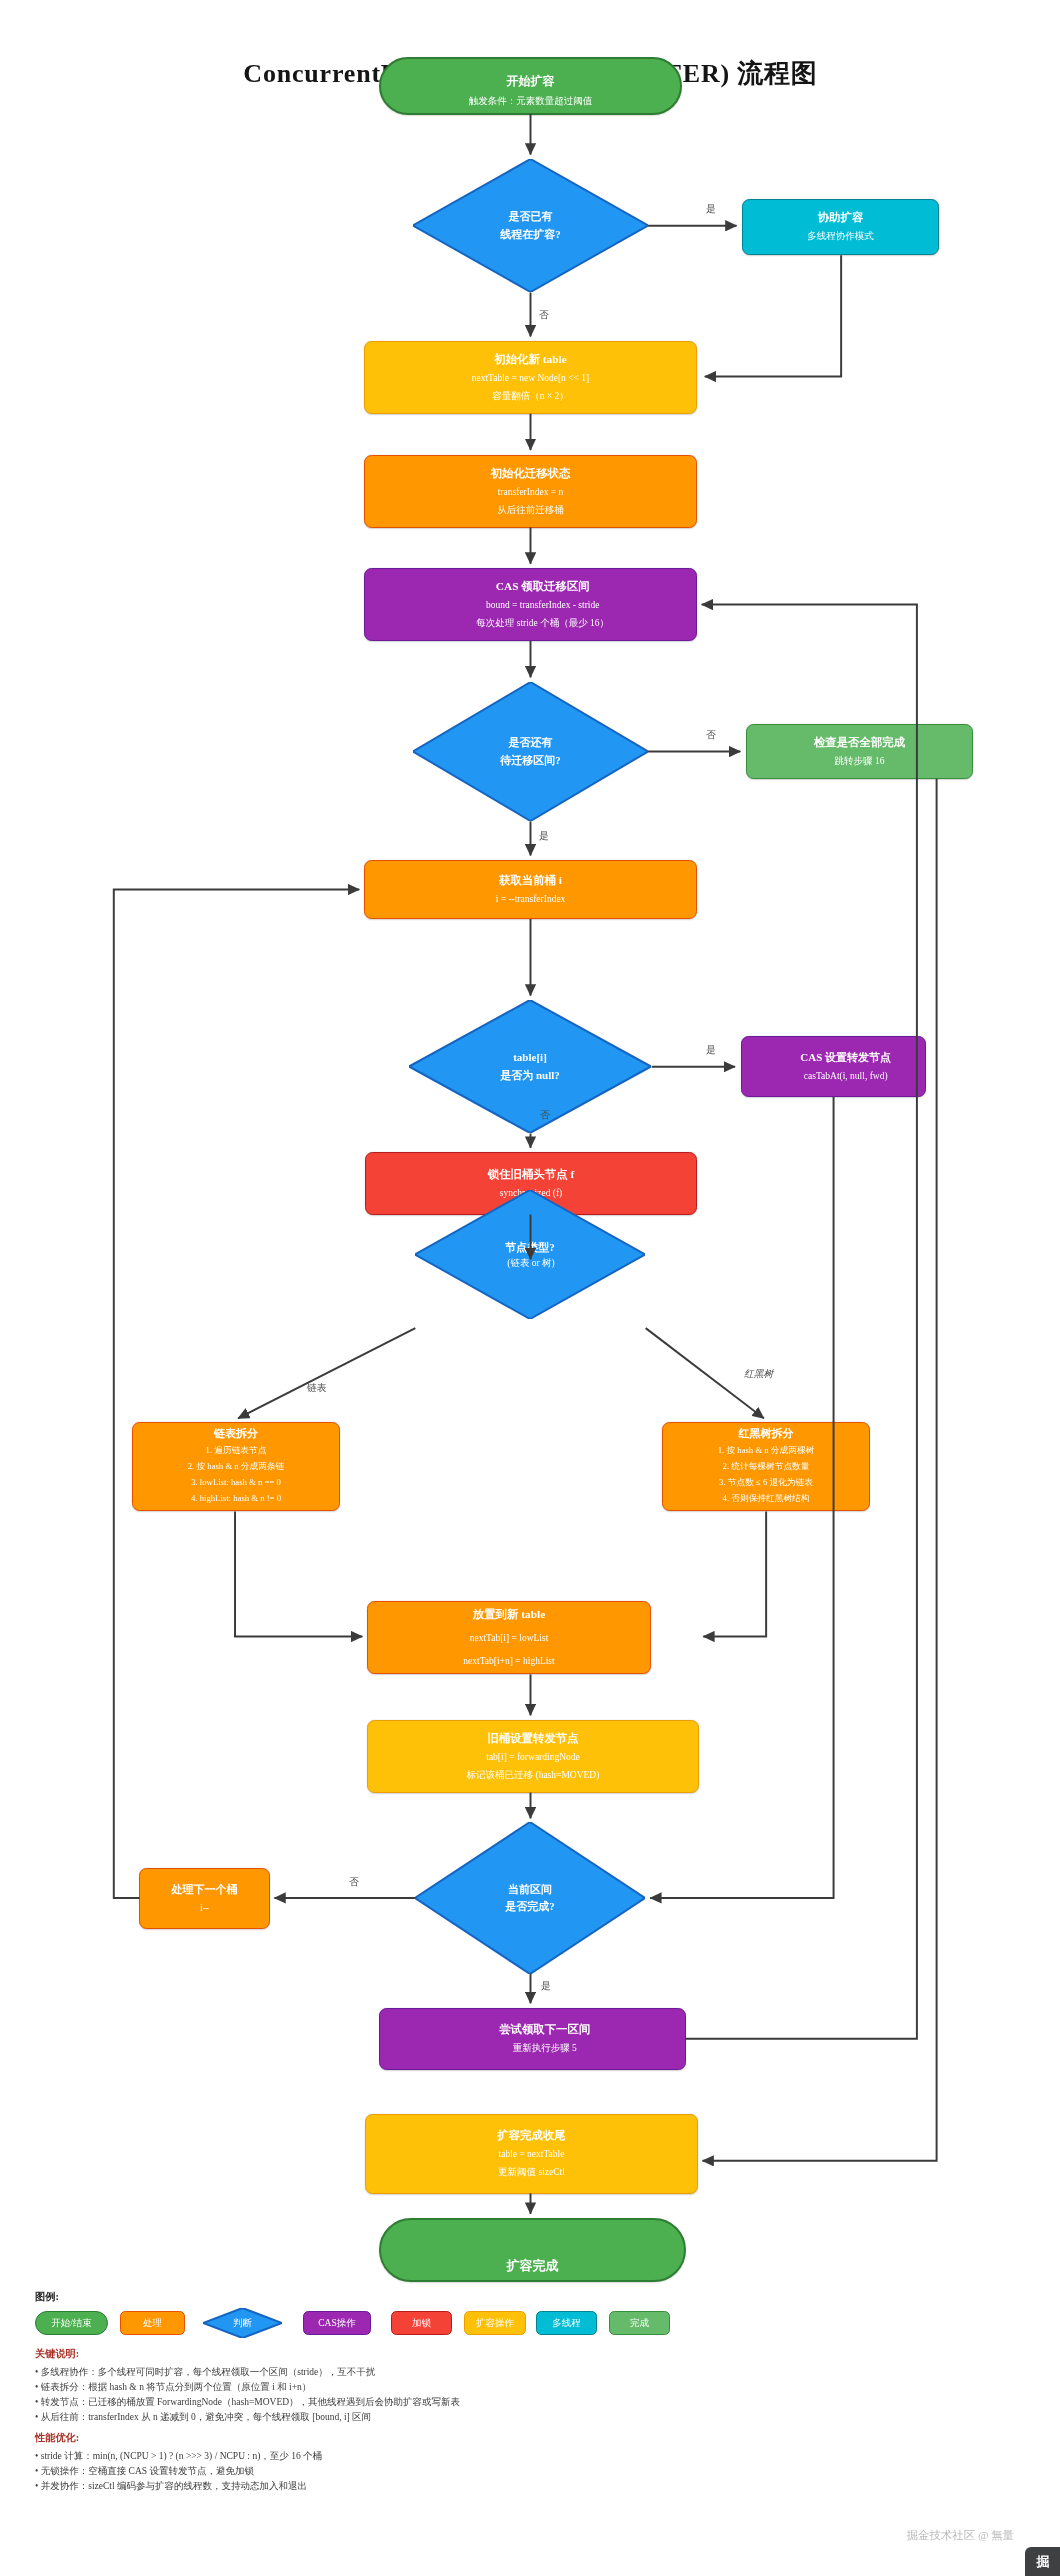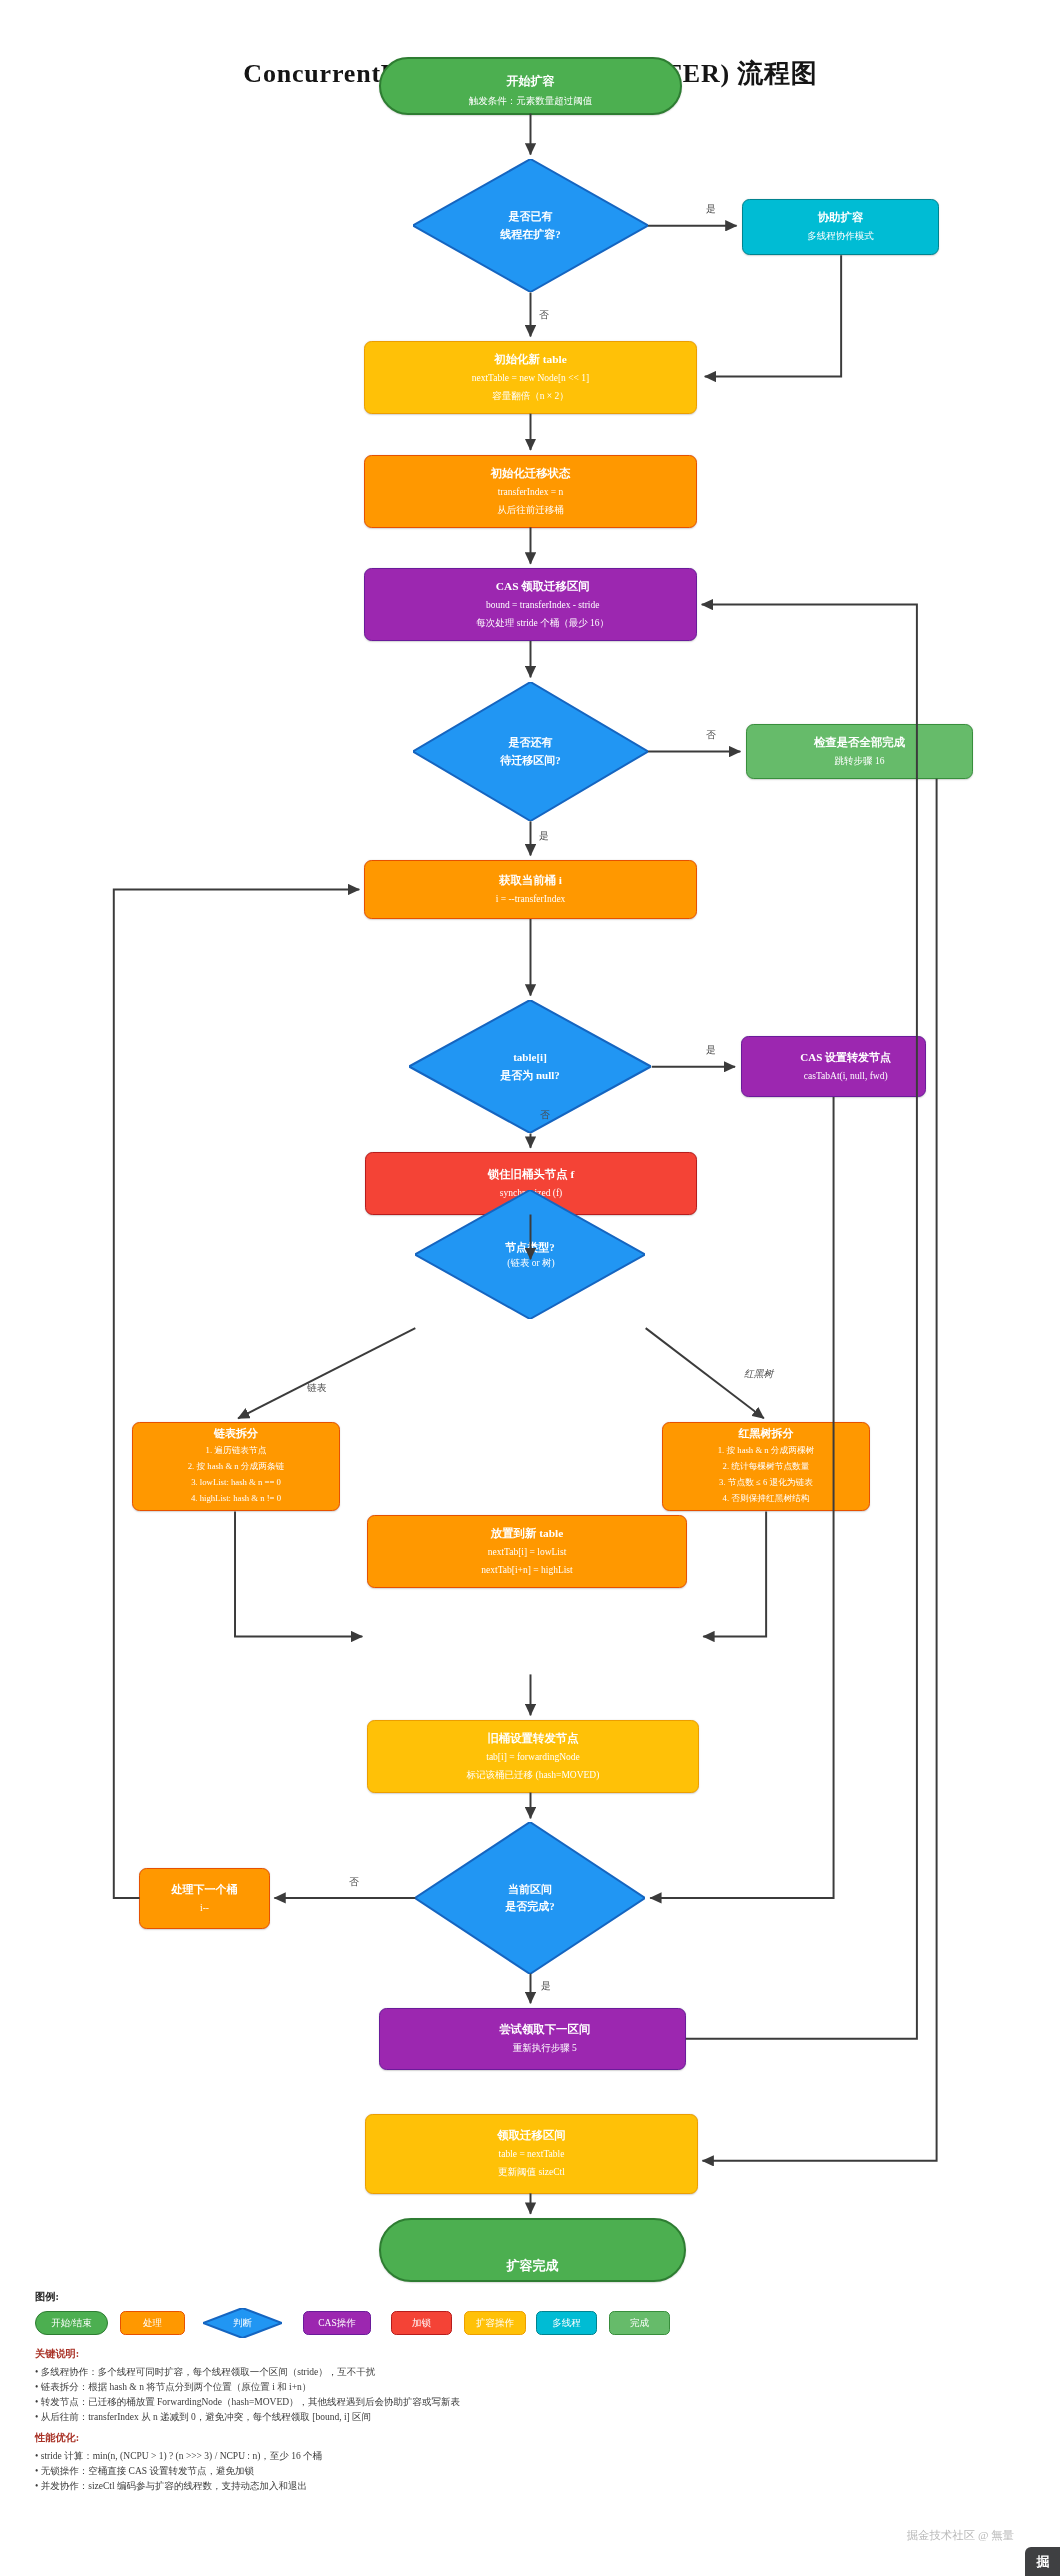--- a/index.html
+++ b/index.html
@@ -180,21 +180,21 @@
   <div class="box orange" style="left:662px;top:1422px;width:208px;height:89px;gap:1.5px;">
     <div class="t" style="font-size:11px;margin-bottom:1.5px;">红黑树拆分</div>
     <div class="split-items">
       <div>1. 按 hash &amp; n 分成两棵树</div>
       <div>2. 统计每棵树节点数量</div>
       <div>3. 节点数 ≤ 6 退化为链表</div>
       <div>4. 否则保持红黑树结构</div>
     </div>
   </div>
 
-  <div class="box orange" style="left:367px;top:1515px;width:320px;height:73px;">
+  <div class="box orange" style="left:367px;top:1601px;width:284px;height:73px;justify-content:space-between;">
     <div class="t" style="font-size:11.4px;">放置到新 table</div>
     <div class="s">nextTab[i] = lowList</div>
     <div class="s">nextTab[i+n] = highList</div>
   </div>
 
   <div class="box gold" style="left:367px;top:1720px;width:332px;height:73px;">
     <div class="t" style="font-size:11.4px;">旧桶设置转发节点</div>
     <div class="s">tab[i] = forwardingNode</div>
     <div class="s">标记该桶已迁移 (hash=MOVED)</div>
   </div>
@@ -213,21 +213,21 @@
     <div class="t" style="font-size:11px;">处理下一个桶</div>
     <div class="s">i--</div>
   </div>
 
   <div class="box purple" style="left:379px;top:2008px;width:307px;height:62px;">
     <div class="t" style="font-size:11.4px;">尝试领取下一区间</div>
     <div class="s">重新执行步骤 5</div>
   </div>
 
   <div class="box gold" style="left:365px;top:2114px;width:333px;height:80px;">
-    <div class="t" style="font-size:11.4px;">领取迁移区间</div>
+    <div class="t" style="font-size:11.4px;">扩容完成收尾</div>
     <div class="s">table = nextTable</div>
     <div class="s">更新阈值 sizeCtl</div>
   </div>
 
   <div class="box pill green" style="left:379px;top:2218px;width:307px;height:64px;">
     <div class="t" style="font-size:13px;">扩容完成</div>
   </div>
 
   <div class="elabel" style="left:706px;top:203px;">是</div>
   <div class="elabel" style="left:539px;top:309px;">否</div>

